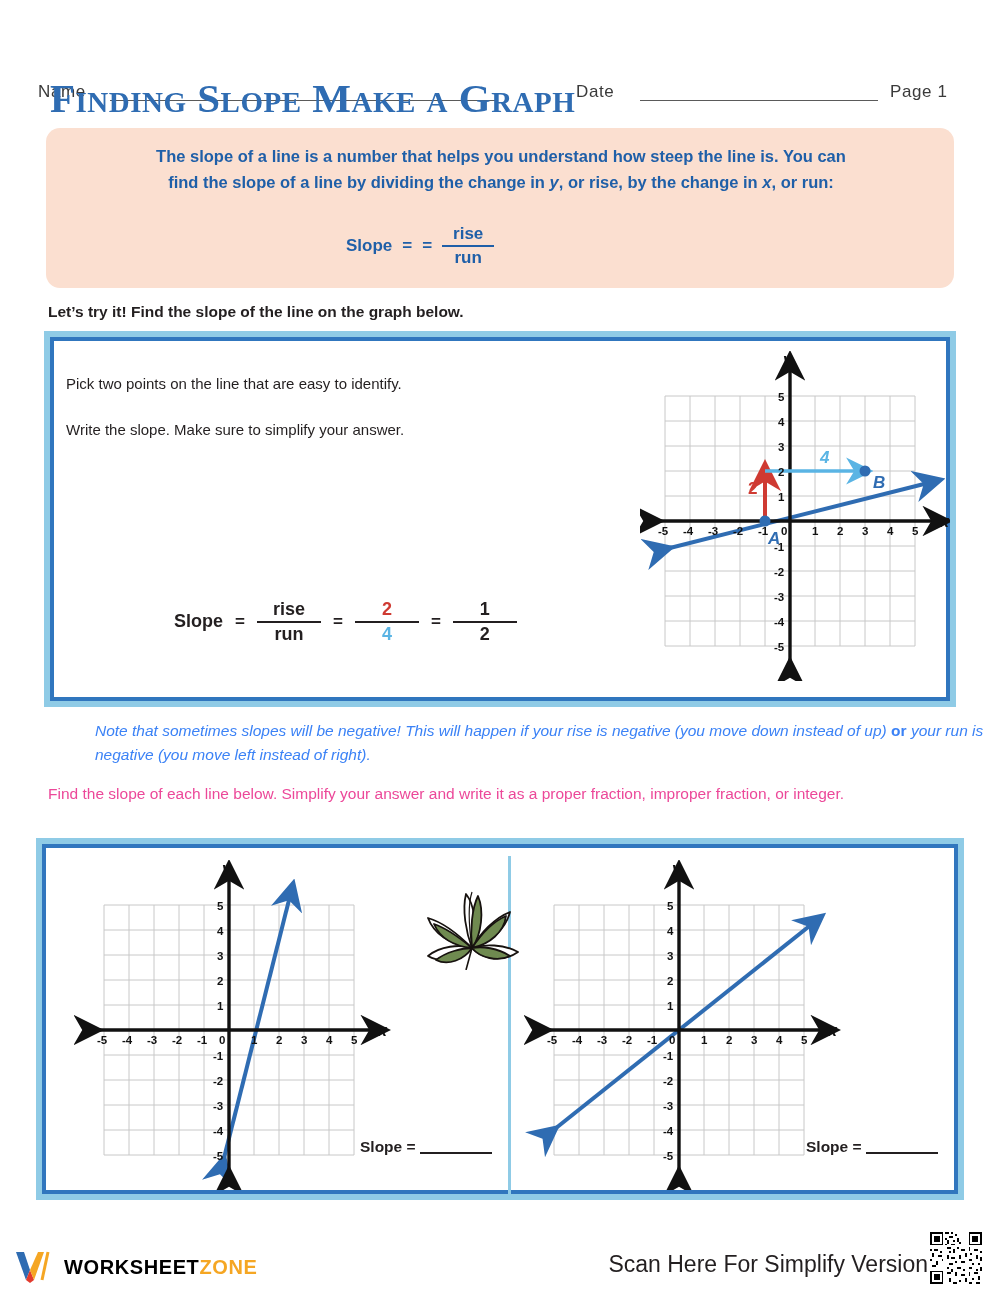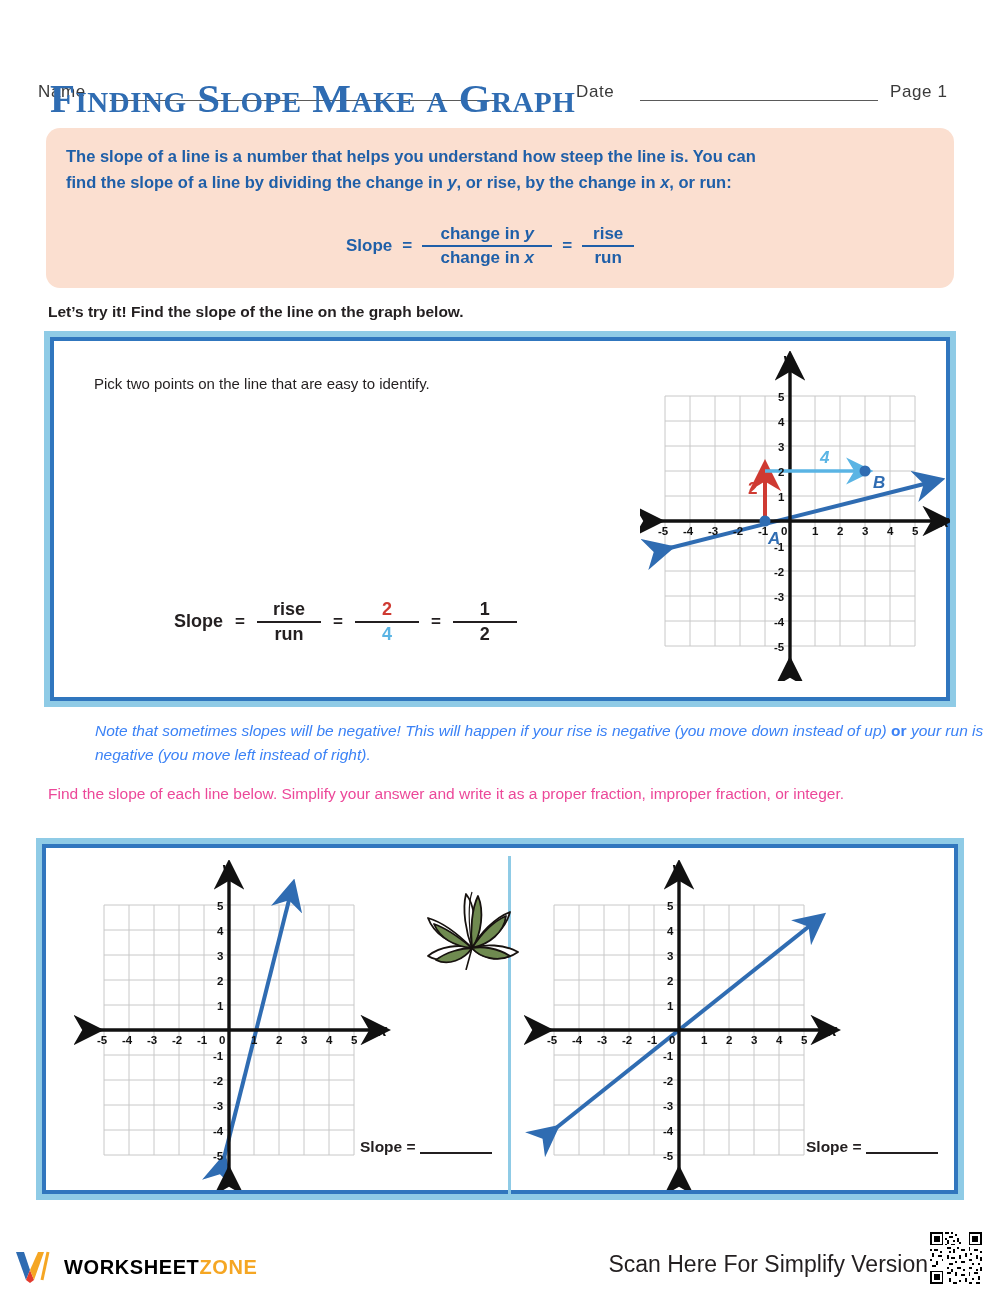--- a/index.html
+++ b/index.html
@@ -30,21 +30,21 @@
     font-size:41px; font-weight:700;
     color:#2f6cb2;
     font-variant:small-caps;
     letter-spacing:.5px;
     white-space:nowrap;
   }
 
   
   .intro-box {
     position:absolute; left:46px; top:128px; width:908px; height:160px;
-    background:#fbdfd0; border-radius:14px;
+    background:#fbdfd0; border-radius:14px;text-align:center;
   }
   .intro-text {
     position:absolute; left:20px; top:16px; width:870px;
     font-size:16.5px; font-weight:700; line-height:1.55;
     color:#1f5fa8;
   }
   .intro-text i { font-style:italic; }
 
   
   .formula { position:absolute; left:300px; top:96px; display:flex; align-items:center; gap:10px;
@@ -74,21 +74,21 @@
   }
   .bluebox .inner {
     position:absolute; inset:0;
     border:4px solid #3076be;
     background:#ffffff;
   }
   #example-box { left:44px; top:331px; width:912px; height:376px; }
   #practice-box { left:36px; top:838px; width:928px; height:362px; }
 
   
-  .ex-text { position:absolute; left:40px; top:32px; width:500px;
+  .ex-text { position:absolute; left:12px; top:32px; width:500px;
              font-size:15px; line-height:1.5; color:#231f20; }
   .ex-text p { margin:0 0 23px 0; }
   .ex-text i { font-style:italic; }
   .red  { color:#cf3a32; font-weight:700; }
   .blu  { color:#5ab4e4; font-weight:700; }
 
   .slope-eq { position:absolute; left:120px; top:258px;
               display:flex; align-items:center; gap:12px;
               font-size:18px; font-weight:700; color:#231f20; }
   .slope-eq .frac { min-width:64px; }
@@ -151,25 +151,20 @@
 
 <div class="intro-box">
   <div class="intro-text">
     <span>The slope of a line is a number that helps you understand how steep the line is. You can</span><br>
     <span>find the slope of a line by dividing the change in </span><i>y</i><span>, or rise, by the change in </span><i>x</i><span>, or run:</span>
   </div>
 
   <div class="formula">
     <span>Slope</span>
     <span class="eq">=</span>
-    <span class="frac wide">
-      <span class="num"><span>change in </span><i>y</i></span>
-      <span class="bar"></span>
-      <span class="den"><span>change in </span><i>x</i></span>
-    </span>
     <span class="eq">=</span>
     <span class="frac narrow">
       <span class="num">rise</span>
       <span class="bar"></span>
       <span class="den">run</span>
     </span>
   </div>
 
   <svg class="tulip" viewBox="0 0 160 112">
     <g stroke="#ffffff" stroke-width="7" fill="none">
@@ -186,20 +181,21 @@
   </svg>
 </div>
 
 <div class="lets-try">Let’s try it! Find the slope of the line on the graph below.</div>
 
 <div class="bluebox" id="example-box">
   <div class="inner">
 
     <div class="ex-text">
       <p>Pick two points on the line that are easy to identify.</p>
+      <p>Write the slope. Make sure to simplify your answer.</p>
     </div>
 
     <div class="slope-eq">
       <span>Slope</span>
       <span class="eq">=</span>
       <span class="frac">
         <span class="num">rise</span>
         <span class="bar"></span>
         <span class="den">run</span>
       </span>

